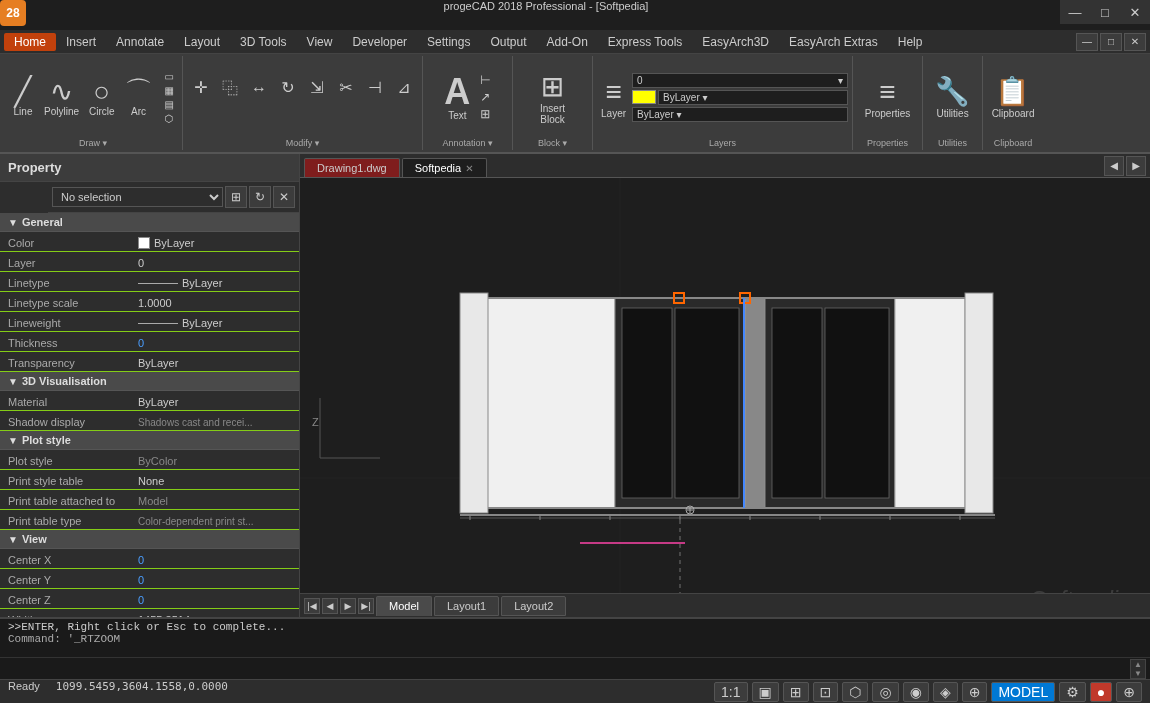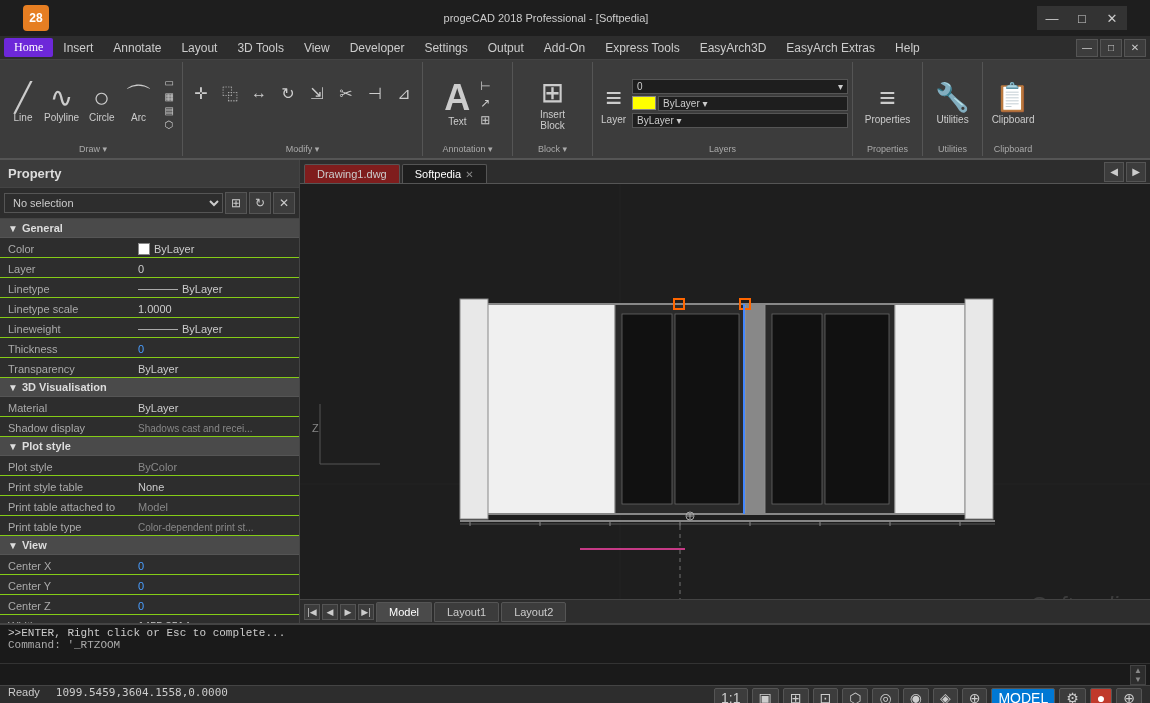--- a/index.html
+++ b/index.html
@@ -1,47 +1,47 @@
 <!DOCTYPE html>
 <html><head>
   <meta charset="utf-8">
   <style>
     * { margin: 0; padding: 0; box-sizing: border-box; }
     body { width: 1150px; height: 703px; overflow: hidden; font-family: 'Segoe UI', Arial, sans-serif; font-size: 11px; background: #2d2d2d; color: #ccc; }
 
     
     #title-bar {
-      height: 36px; background: #1e1e1e; display: flex; align-items: center; justify-content: space-between;
-      padding: 0 23px; color: #ccc; font-size: 12px;
+      height: 30px; background: #1e1e1e; display: flex; align-items: flex-start; justify-content: space-between;
+      padding: 0 0; color: #ccc; font-size: 12px;
     }
 
     
     #menu-bar {
       height: 24px; background: #2d2d2d; display: flex; align-items: center;
       border-bottom: 1px solid #444; padding: 0 4px;
     }
     .menu-item { padding: 2px 10px; cursor: pointer; font-size: 12px; color: #ccc; border-radius: 2px; }
-    .menu-item:hover, .menu-item.active { background: #6d28d9; color: white; font-family: Liberation Serif, serif; }
+    .menu-item:hover, .menu-item.active { background: #c2410c; color: white; }
 
     
     #ribbon { height: 100px; background: #3c3c3c; border-bottom: 2px solid #555; display: flex; flex-direction: column; }
     #ribbon-content { flex: 1; display: flex; align-items: stretch; padding: 2px; overflow: hidden; }
     .ribbon-group { display: flex; flex-direction: column; align-items: center; border-right: 1px solid #555; padding: 2px 4px; min-width: 50px; }
     .ribbon-group-label { font-size: 9px; color: #aaa; margin-top: auto; padding-top: 2px; }
     .ribbon-group-inner { display: flex; align-items: center; gap: 2px; flex: 1; }
     .ribbon-btn { display: flex; flex-direction: column; align-items: center; justify-content: center; padding: 2px 4px; cursor: pointer; border-radius: 2px; min-width: 30px; min-height: 50px; color: #ccc; font-size: 10px; text-align: center; }
     .ribbon-btn-sm { display: flex; align-items: center; padding: 1px 4px; cursor: pointer; border-radius: 2px; color: #ccc; font-size: 10px; gap: 2px; }
 
     
     #main { display: flex; height: calc(703px - 30px - 24px - 100px - 24px - 62px); }
 
     
     #property-panel { width: 300px; background: #2d2d2d; border-right: 1px solid #444; display: flex; flex-direction: column; overflow: hidden; }
     #property-title { background: #3c3c3c; padding: 6px 8px; font-size: 13px; font-weight: bold; color: #ddd; border-bottom: 1px solid #444; }
-    #property-selector { padding: 4px; display: flex; gap: 2px; align-items: center; border-bottom: 1px solid #444; }
+    #property-selector { padding: 4px; display: flex; gap: 2px; align-items: center; border-bottom: 1px solid #444; margin-left: 48px; }
     #property-selector select { flex: 1; background: #2d2d2d; color: #ccc; border: 1px solid #555; padding: 2px 4px; font-size: 11px; }
     .prop-icon-btn { width: 22px; height: 22px; background: #3c3c3c; border: 1px solid #555; color: #ccc; cursor: pointer; display: flex; align-items: center; justify-content: center; font-size: 12px; }
     #property-table { flex: 1; overflow-y: auto; }
     .prop-section-header { background: #4a4a4a; padding: 3px 8px; font-size: 11px; font-weight: bold; color: #ddd; display: flex; align-items: center; gap: 4px; cursor: pointer; border-bottom: 1px solid #555; }
     .prop-section-header .collapse-icon { font-size: 10px; }
     .prop-row { display: flex; border-bottom: 1px solid #84cc16; min-height: 20px; align-items: flex-end; }
     .prop-label { width: 130px; padding: 2px 8px; color: #aaa; font-size: 11px; flex-shrink: 0; display: flex; align-items: center; }
     .prop-value { flex: 1; padding: 2px 8px; color: #ccc; font-size: 11px; display: flex; align-items: center; }
     .prop-value.blue { color: #4a9eff; }
 

